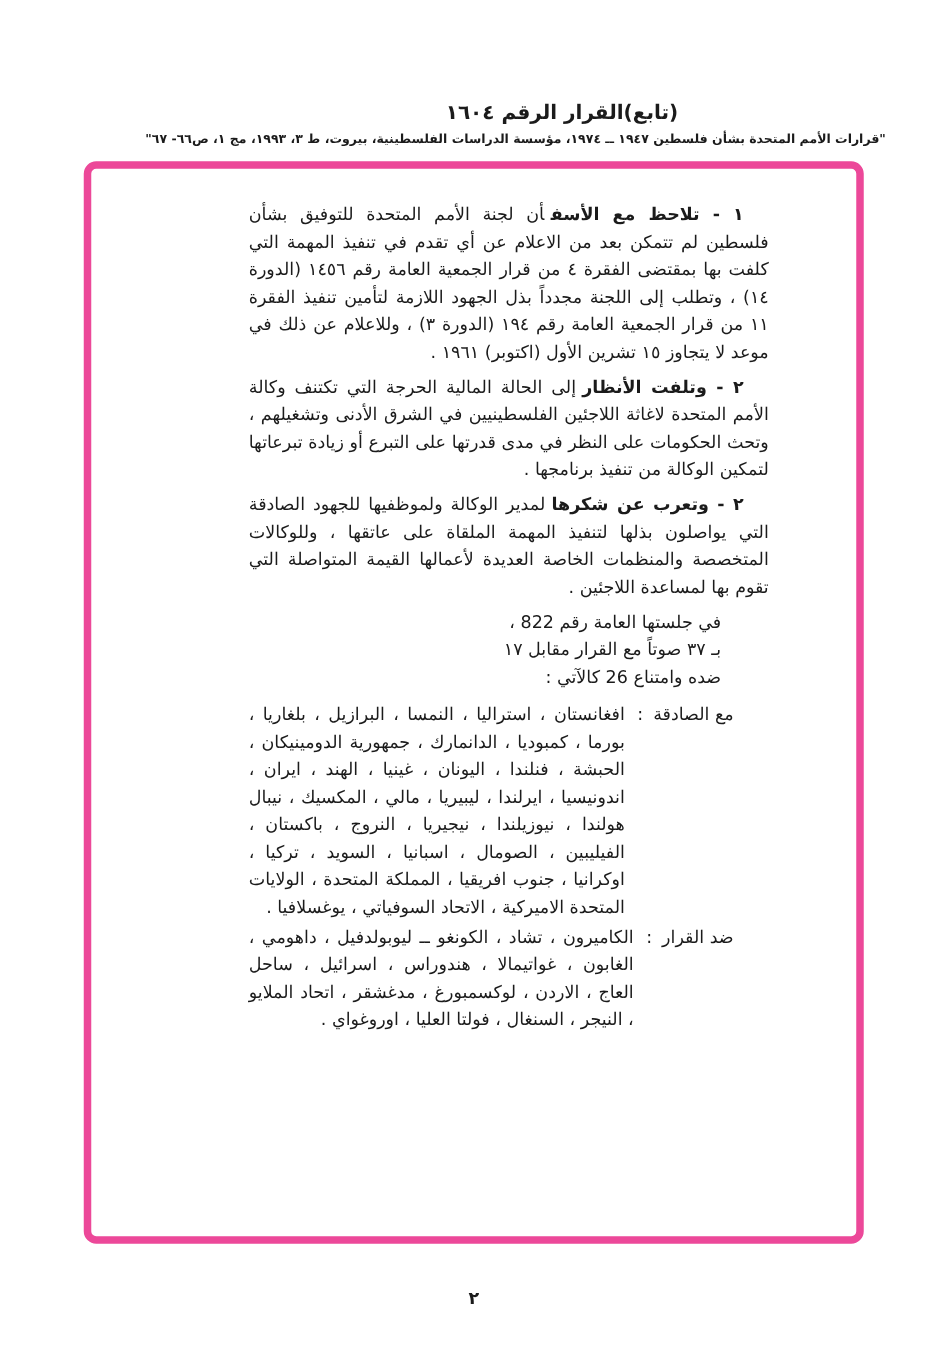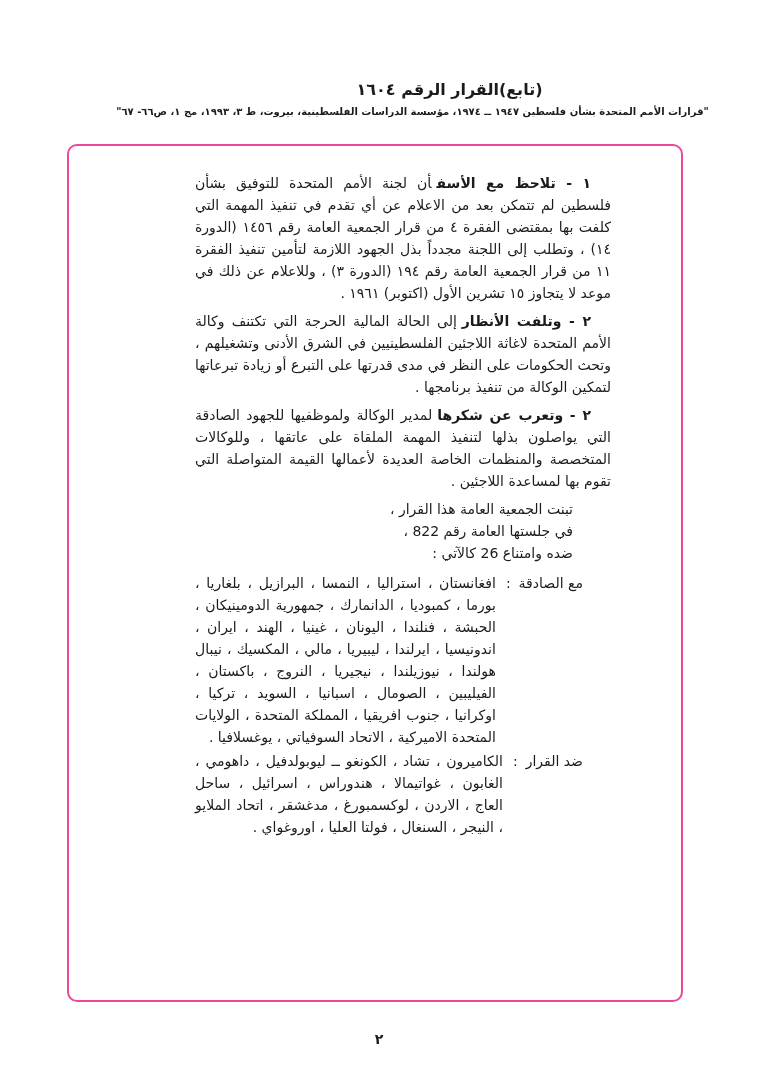--- a/index.html
+++ b/index.html
@@ -12,22 +12,22 @@
   }
   .doc-title{
     display:block;font-size:16px;font-weight:bold;position:relative;left:65px;
     letter-spacing:0.5px;
   }
   .doc-source{
     display:block;font-size:10px;font-weight:bold;margin-top:7px;position:relative;left:28px;
     white-space:nowrap;
   }
   .annotation-frame{
-    position:absolute;left:67px;top:144px;width:612px;height:854px;
-    border:2px solid #ec4899;border-radius:10px;box-sizing:content-box;
+    position:absolute;left:67px;top:129px;width:612px;height:854px;
+    border:6px solid #ec4899;border-radius:10px;box-sizing:content-box;
     overflow:hidden;
   }
   .frame-content{
     direction:rtl;padding:26px 70px 0 126px;
     font-size:14px;line-height:22px;text-align:justify;
   }
   .res-para{margin:0 0 6px 0;text-indent:20px;}
   .para-lead{font-weight:bold;padding-left:5px;}
   .adoption-block{
     margin:2px 38px 8px 0;text-align:right;text-indent:0;
@@ -61,22 +61,22 @@
 
     <p class="res-para">
       <span class="para-lead">٢ - وتلفت الأنظار</span><span>إلى الحالة المالية الحرجة التي تكتنف وكالة الأمم المتحدة لاغاثة اللاجئين الفلسطينيين في الشرق الأدنى وتشغيلهم ، وتحث الحكومات على النظر في مدى قدرتها على التبرع أو زيادة تبرعاتها لتمكين الوكالة من تنفيذ برنامجها .</span>
     </p>
 
     <p class="res-para">
       <span class="para-lead">٢ - وتعرب عن شكرها</span><span>لمدير الوكالة ولموظفيها للجهود الصادقة التي يواصلون بذلها لتنفيذ المهمة الملقاة على عاتقها ، وللوكالات المتخصصة والمنظمات الخاصة العديدة لأعمالها القيمة المتواصلة التي تقوم بها لمساعدة اللاجئين .</span>
     </p>
 
     <div class="adoption-block">
-      <div class="adoption-line">تبنت الجمعية العامة هذا القرار ،</div>
       <div class="adoption-line">في جلستها العامة رقم 822 ،</div>
+      <div class="adoption-line">بـ ٣٧ صوتاً مع القرار مقابل ١٧</div>
       <div class="adoption-line">ضده وامتناع 26 كالآتي :</div>
     </div>
 
     <div class="vote-row">
       <span class="vote-label">مع الصادقة</span>
       <span class="vote-colon">:</span>
       <div class="vote-text">افغانستان ، استراليا ، النمسا ، البرازيل ، بلغاريا ، بورما ، كمبوديا ، الدانمارك ، جمهورية الدومينيكان ، الحبشة ، فنلندا ، اليونان ، غينيا ، الهند ، ايران ، اندونيسيا ، ايرلندا ، ليبيريا ، مالي ، المكسيك ، نيبال هولندا ، نيوزيلندا ، نيجيريا ، النروج ، باكستان ، الفيليبين ، الصومال ، اسبانيا ، السويد ، تركيا ، اوكرانيا ، جنوب افريقيا ، المملكة المتحدة ، الولايات المتحدة الاميركية ، الاتحاد السوفياتي ، يوغسلافيا .</div>
     </div>
 
     <div class="vote-row">

